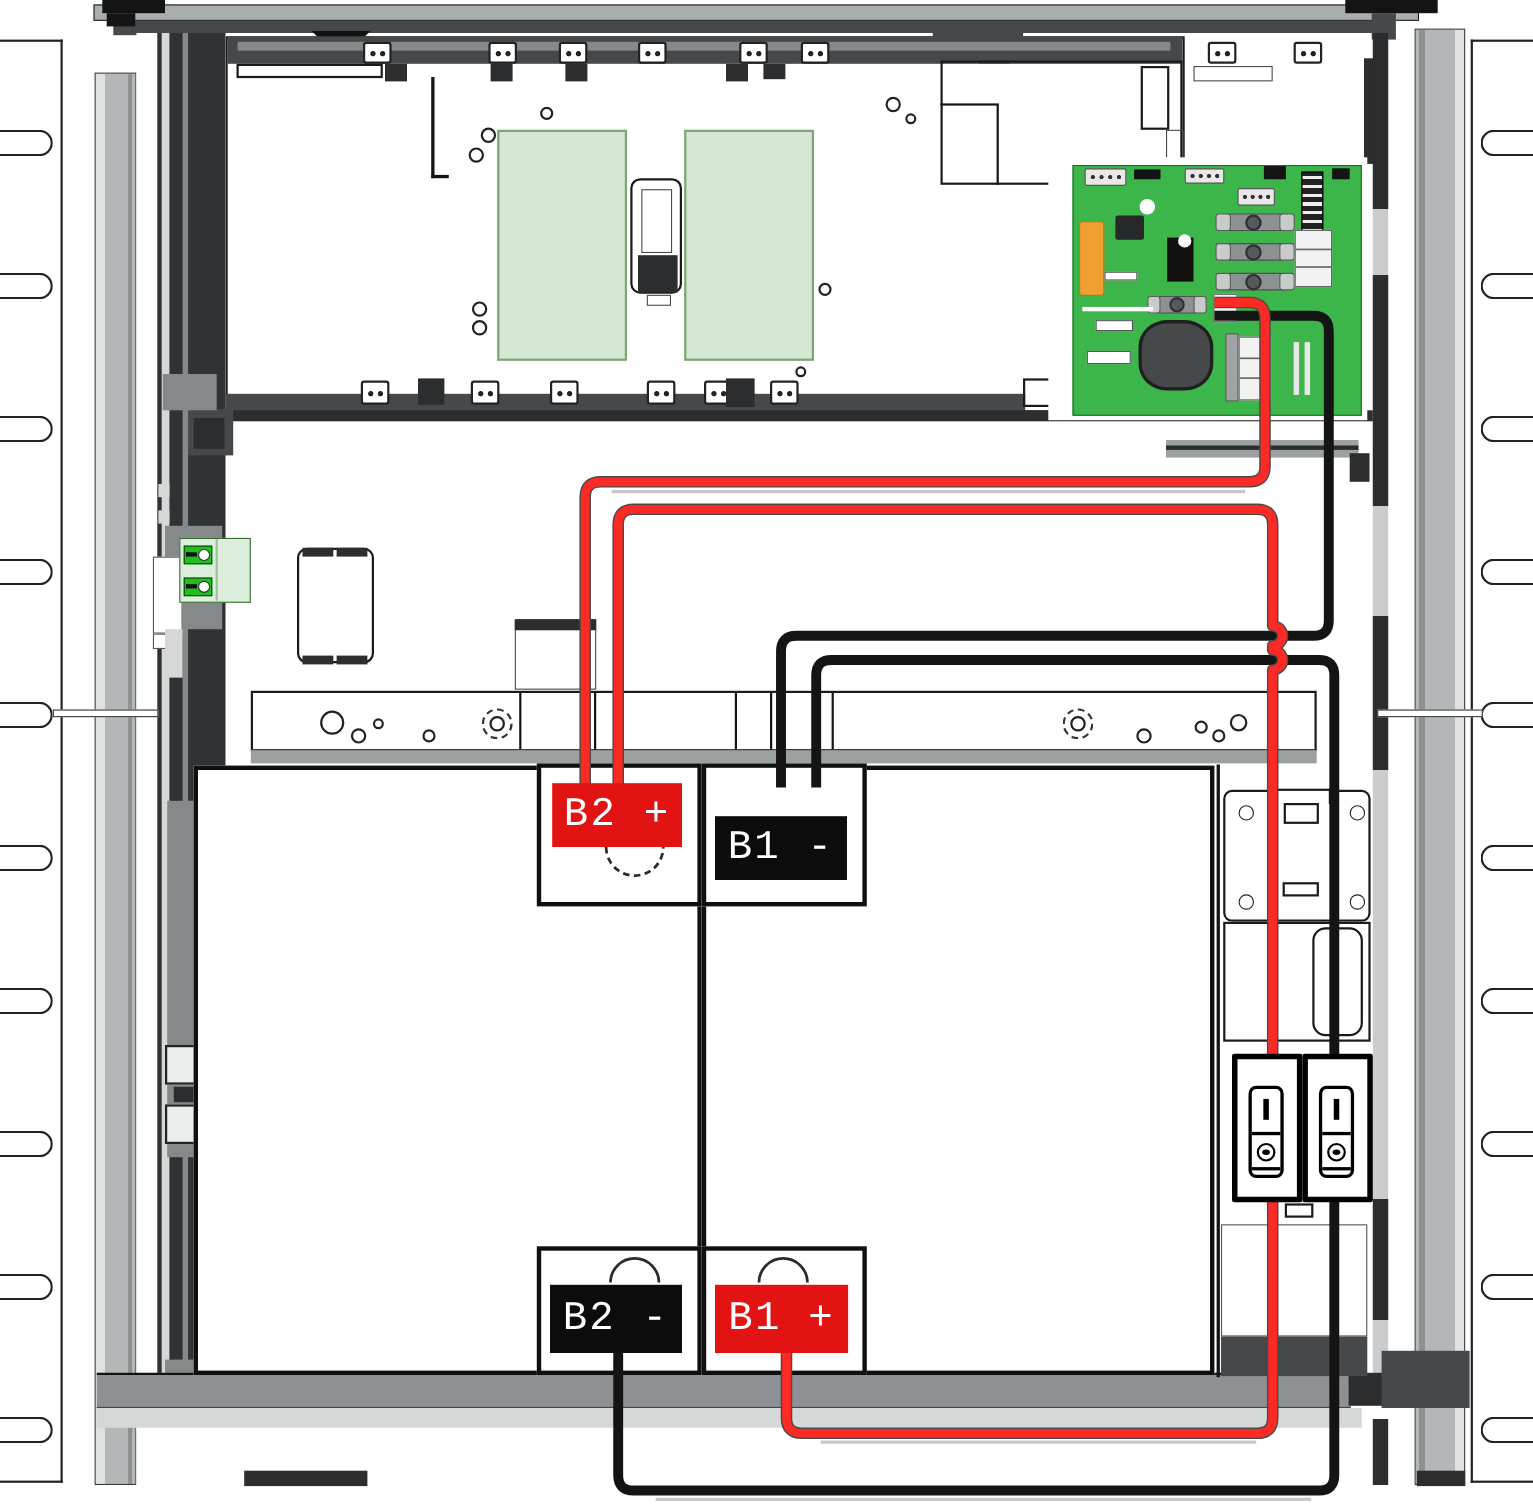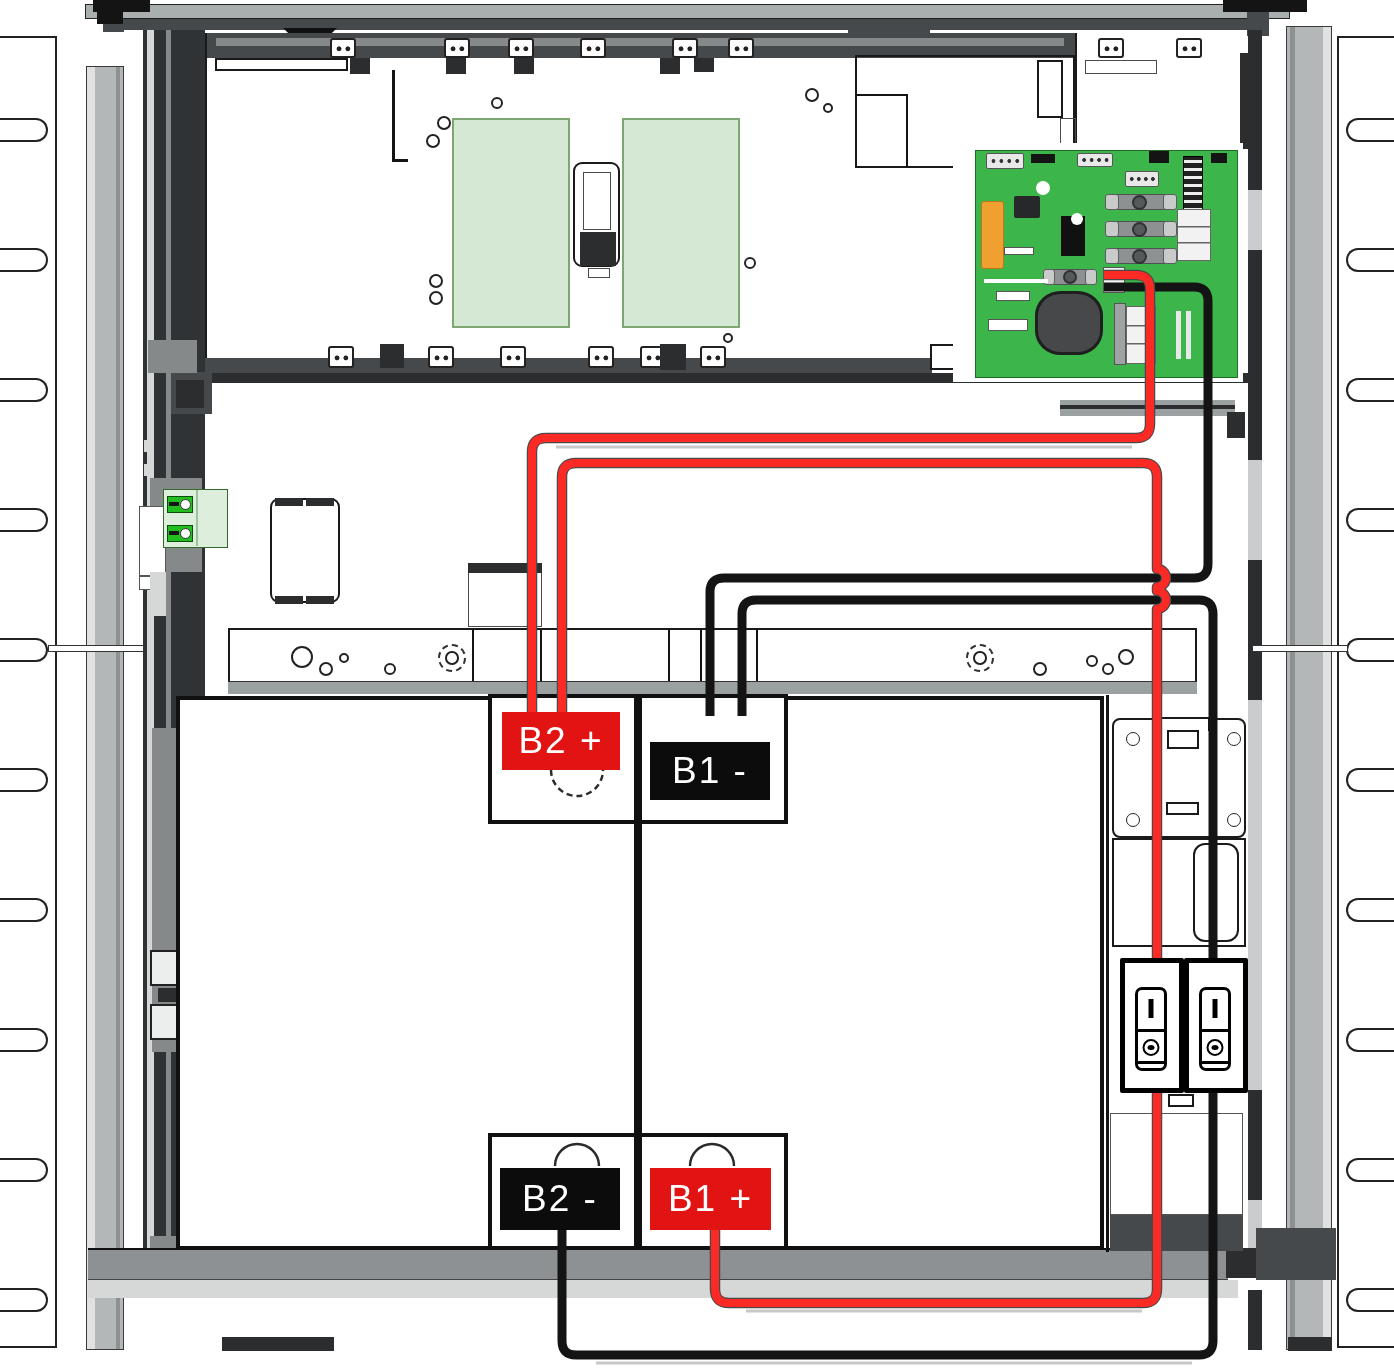--- a/index.html
+++ b/index.html
@@ -1,17 +1,17 @@
 <!DOCTYPE html>
 <html style="--label-red: #e21313; --label-black: #0c0c0c; --wire-red: #fb2a24; --wire-black: #141414; --pcb-green: #3cb54a; --pale-green: #d5e8d4; --terminal-green: #21bd21;"><head>
 <meta charset="utf-8">
 <style>
   html,body{margin:0;padding:0;background:#fff}
   #stage{position:relative;width:1394px;height:1372px;background:#fff;overflow:hidden;
-         font-family:Liberation Sans, sans-serif;}
+         font-family:Liberation Mono, monospace;}
   .abs{position:absolute;box-sizing:border-box}
   
   .ln{background:#141414}
   .lnD{background:#2b2d2f}
   .g1{background:#46494c}
   .g2{background:#85898a}
   .g3{background:#9ba0a1}
   .g4{background:#d6d8d8}
   .whiteFill{background:#fff}
   .outline{border:2px solid #1a1a1a;background:transparent}

